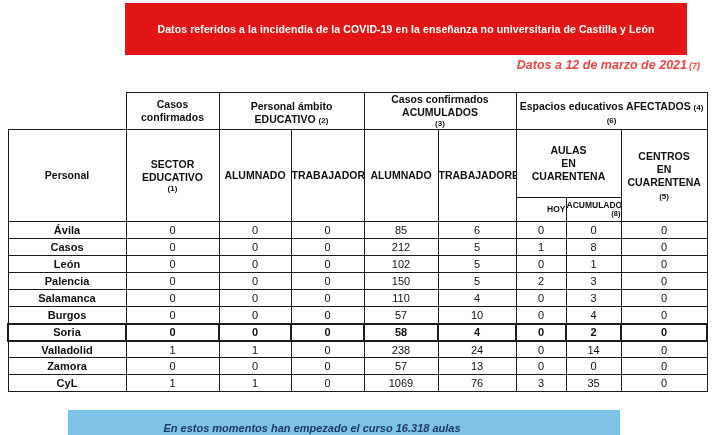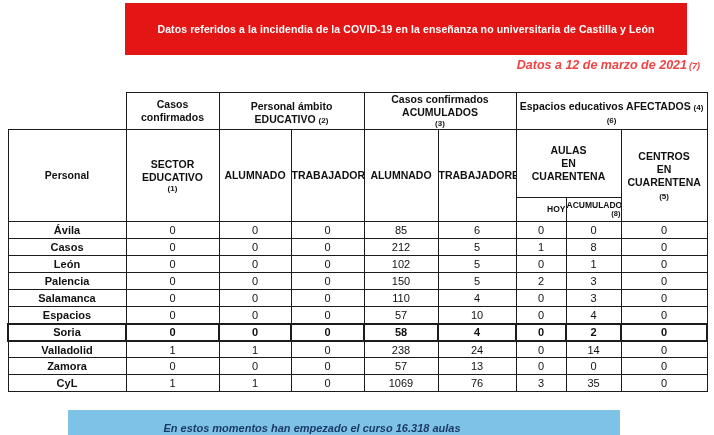--- a/index.html
+++ b/index.html
@@ -175,21 +175,21 @@
           <td class="val">0</td>
           <td class="val">0</td>
           <td class="val">0</td>
           <td class="val">110</td>
           <td class="val">4</td>
           <td class="val">0</td>
           <td class="val">3</td>
           <td class="val">0</td>
         </tr>
         <tr class="data-row">
-          <td class="prov">Espacios</td>
+          <td class="prov">Burgos</td>
           <td class="val">0</td>
           <td class="val">0</td>
           <td class="val">0</td>
           <td class="val">57</td>
           <td class="val">10</td>
           <td class="val">0</td>
           <td class="val">4</td>
           <td class="val">0</td>
         </tr>
         <tr class="data-row hl">

